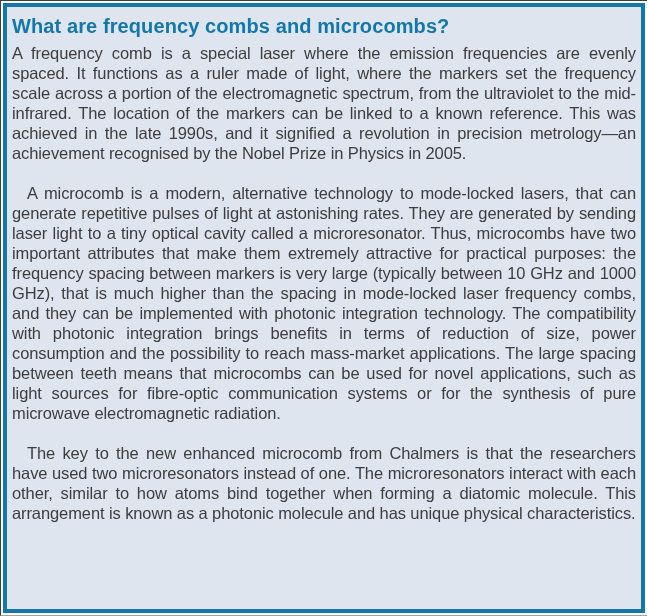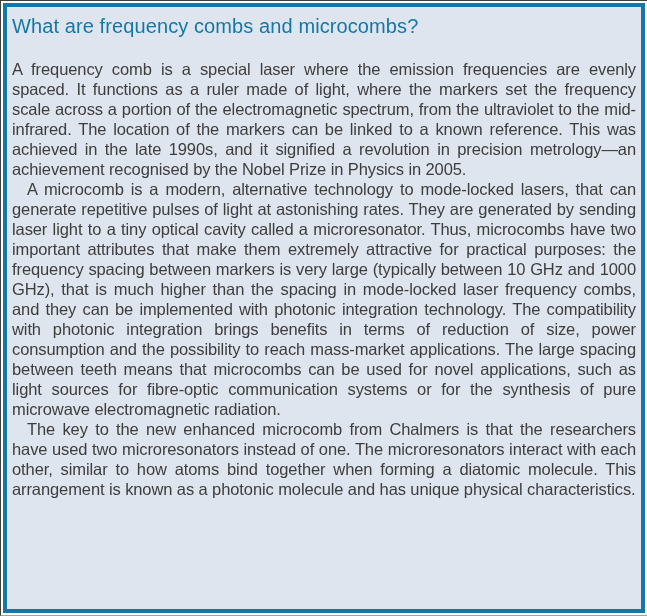--- a/index.html
+++ b/index.html
@@ -22,34 +22,35 @@
     width: 100%;
     height: 100%;
     border: 4px solid var(--accent, #1378a8);
     background: var(--panel-bg, #dfe5ef);
     padding: 6px 5px 6px 5px;
     overflow: hidden;
   }
   .box-title {
     font-size: 20px;
     line-height: 26px;
-    font-weight: 400;
+    font-weight: 700;
     color: var(--accent, #1378a8);
     letter-spacing: 0.1px;
-    margin: 0 0 20px 0;
+    margin: 0 0 4px 0;
   }
   .box-body p {
     font-size: 16.5px;
     line-height: 20px;
     color: var(--text, #3d3d3d);
     text-align: justify;
     letter-spacing: -0.1px;
   }
   .box-body p.indent {
     text-indent: 15px;
+    margin-top: 20px;
   }
 </style>
 </head>
 <body>
 
 <div class="page">
   <div class="box">
     <h1 class="box-title">What are frequency combs and microcombs?</h1>
     <div class="box-body">
       <p>A frequency comb is a special laser where the emission frequencies are evenly spaced. It functions as a ruler made of light, where the markers set the frequency scale across a portion of the electromagnetic spectrum, from the ultraviolet to the mid-infrared. The location of the markers can be linked to a known reference. This was achieved in the late 1990s, and it signified a revolution in precision metrology—an achievement recognised by the Nobel Prize in Physics in 2005.</p>

